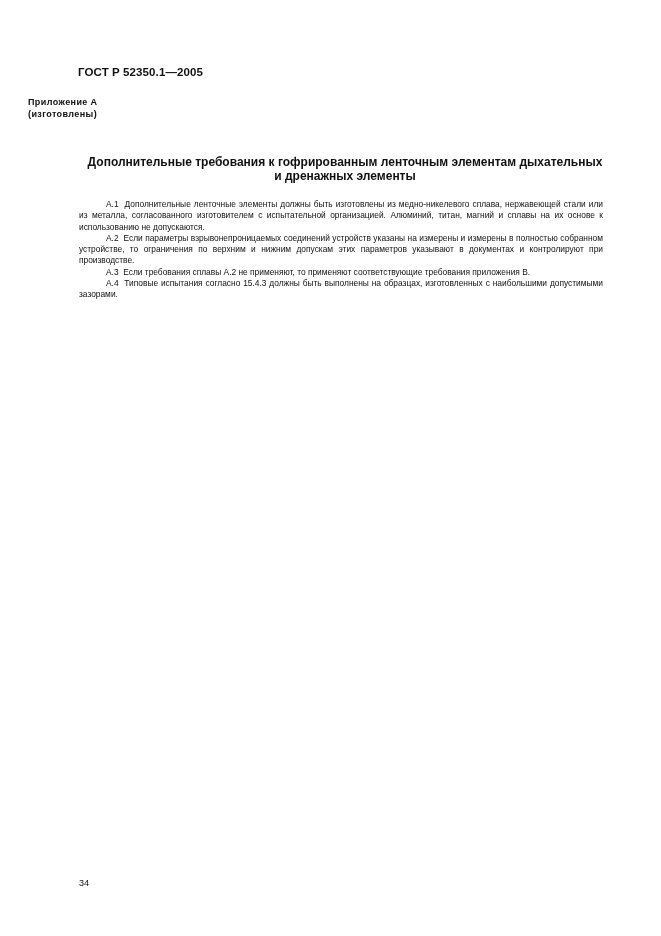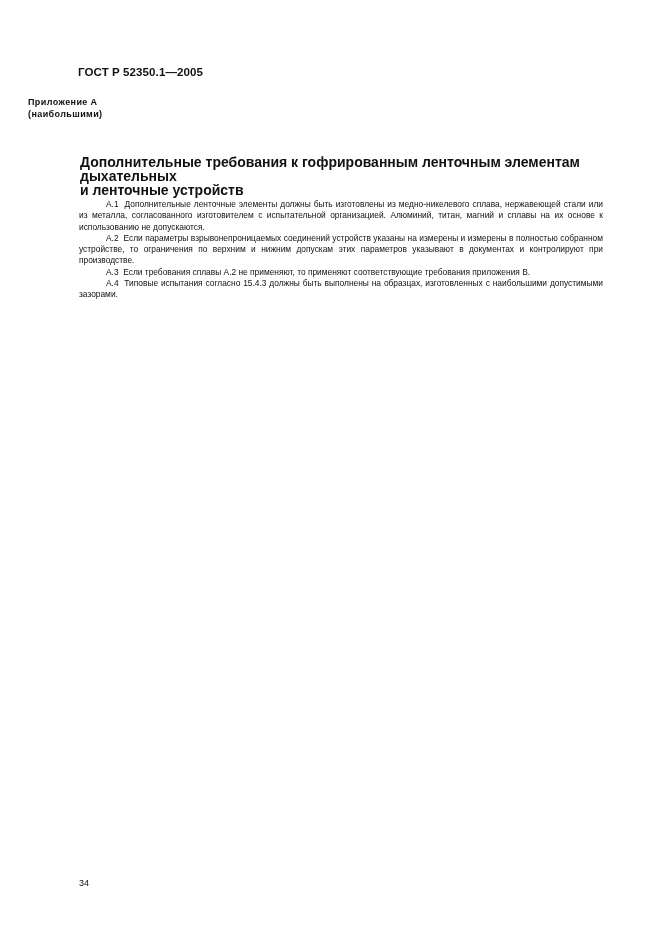--- a/index.html
+++ b/index.html
@@ -38,22 +38,22 @@
       font-weight: bold;
       line-height: 12px;
       letter-spacing: 0.4px;
     }
     .appendix div { margin-left: 28px; }
     .title {
       position: absolute;
       left: 80px;
       width: 530px;
       top: 155px;
-      text-align: left;
-      font-size: 14px;
+      text-align: center;
+      font-size: 12px;
       font-weight: bold;
       line-height: 14px;
     }
     .body-text {
       position: absolute;
       left: 79px;
       width: 524px;
       top: 199px;
       font-size: 8.4px;
       line-height: 11.3px;
@@ -73,26 +73,26 @@
   </style>
 </head>
 <body>
 
 <div class="page">
 
   <div class="doc-header">ГОСТ Р 52350.1—2005</div>
 
   <div class="appendix">
     <div>Приложение А</div>
-    <div>(наибольшими)</div>
+    <div>(изготовлены)</div>
   </div>
 
   <div class="title">
     <div>Дополнительные требования к гофрированным ленточным элементам дыхательных</div>
-    <div>и ленточные устройств</div>
+    <div>и дренажных элементы</div>
   </div>
 
   <div class="body-text">
     <p class="para"><span>А.1</span>&nbsp; <span>Дополнительные ленточные элементы должны быть изготовлены из медно-никелевого сплава, нержавеющей стали или из металла, согласованного изготовителем с испытательной организацией. Алюминий, титан, магний и сплавы на их основе к использованию не допускаются.</span></p>
     <p class="para"><span>А.2</span>&nbsp; <span>Если параметры взрывонепроницаемых соединений устройств указаны на измерены и измерены в полностью собранном устройстве, то ограничения по верхним и нижним допускам этих параметров указывают в документах и контролируют при производстве.</span></p>
     <p class="para"><span>А.3</span>&nbsp; <span>Если требования сплавы А.2 не применяют, то применяют соответствующие требования приложения В.</span></p>
     <p class="para"><span>А.4</span>&nbsp; <span>Типовые испытания согласно 15.4.3 должны быть выполнены на образцах, изготовленных с наибольшими допустимыми зазорами.</span></p>
   </div>
 
   <div class="page-number">34</div>

